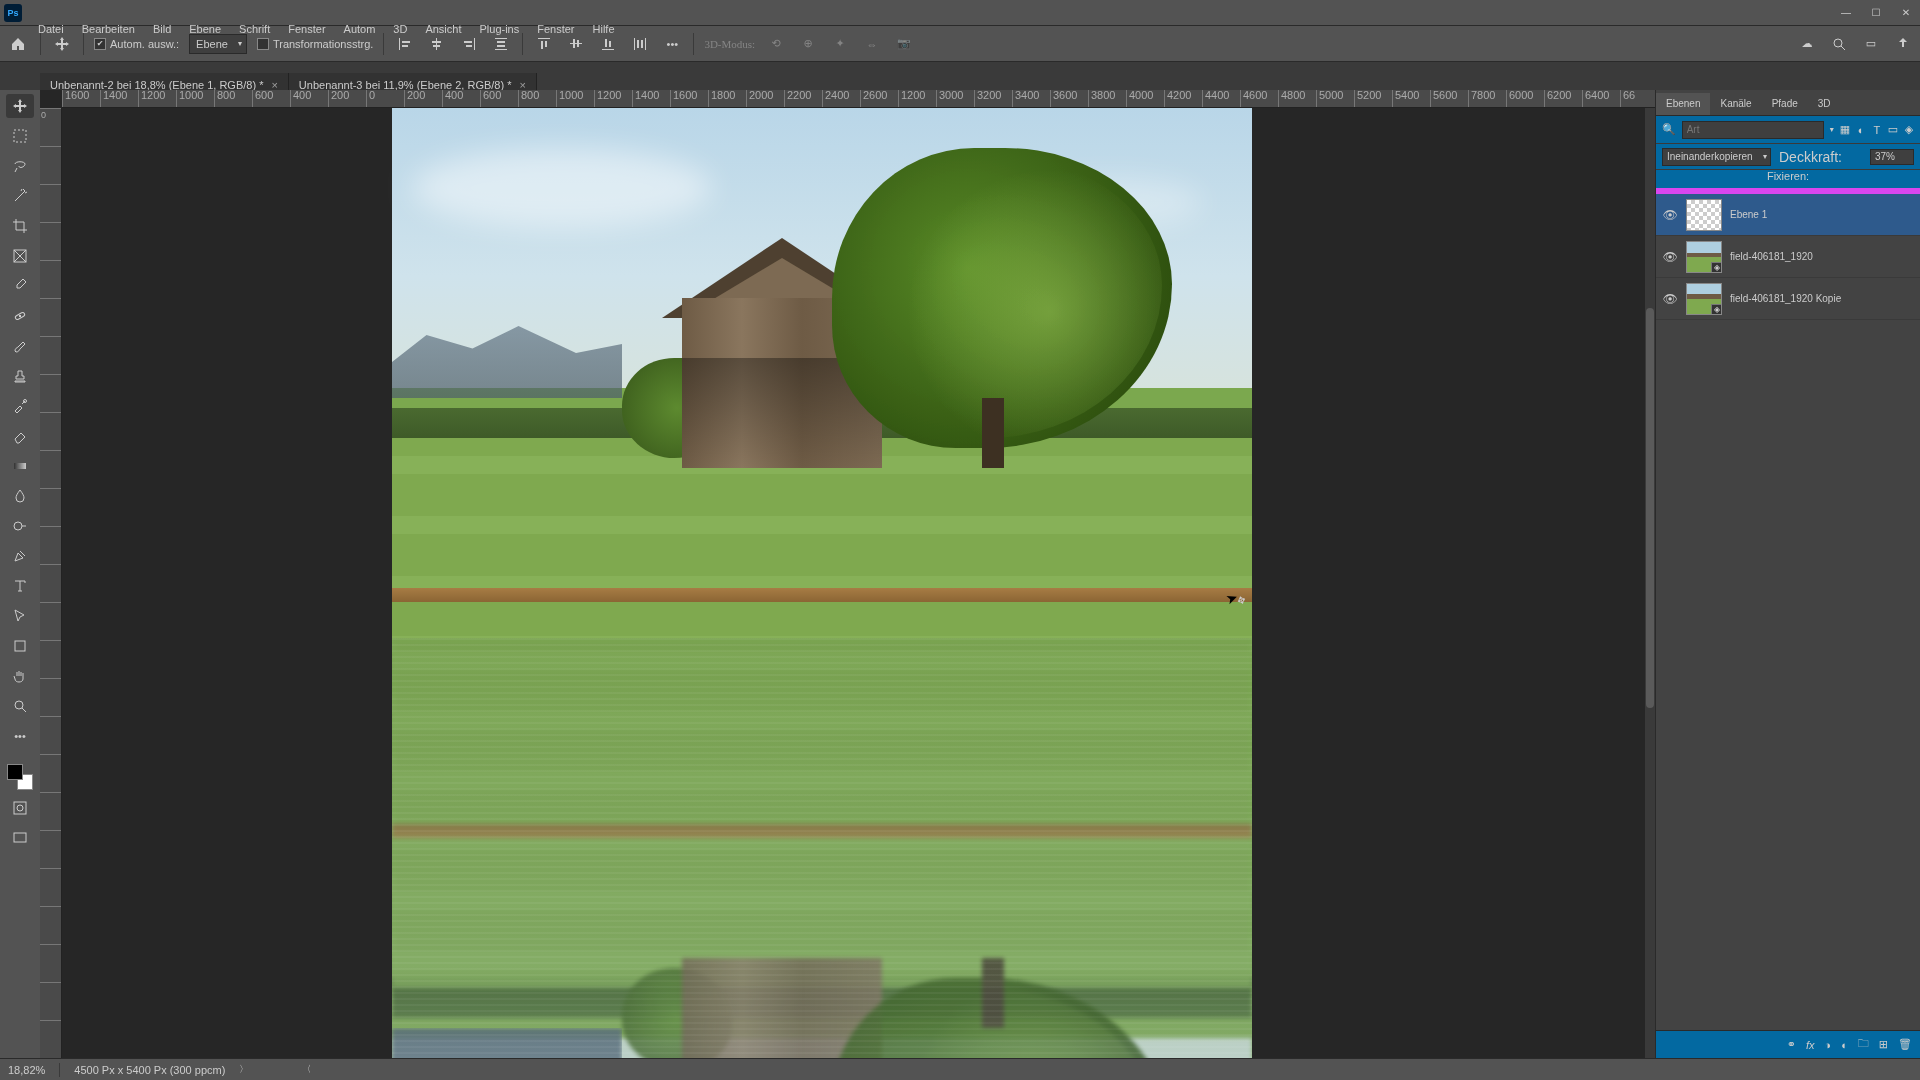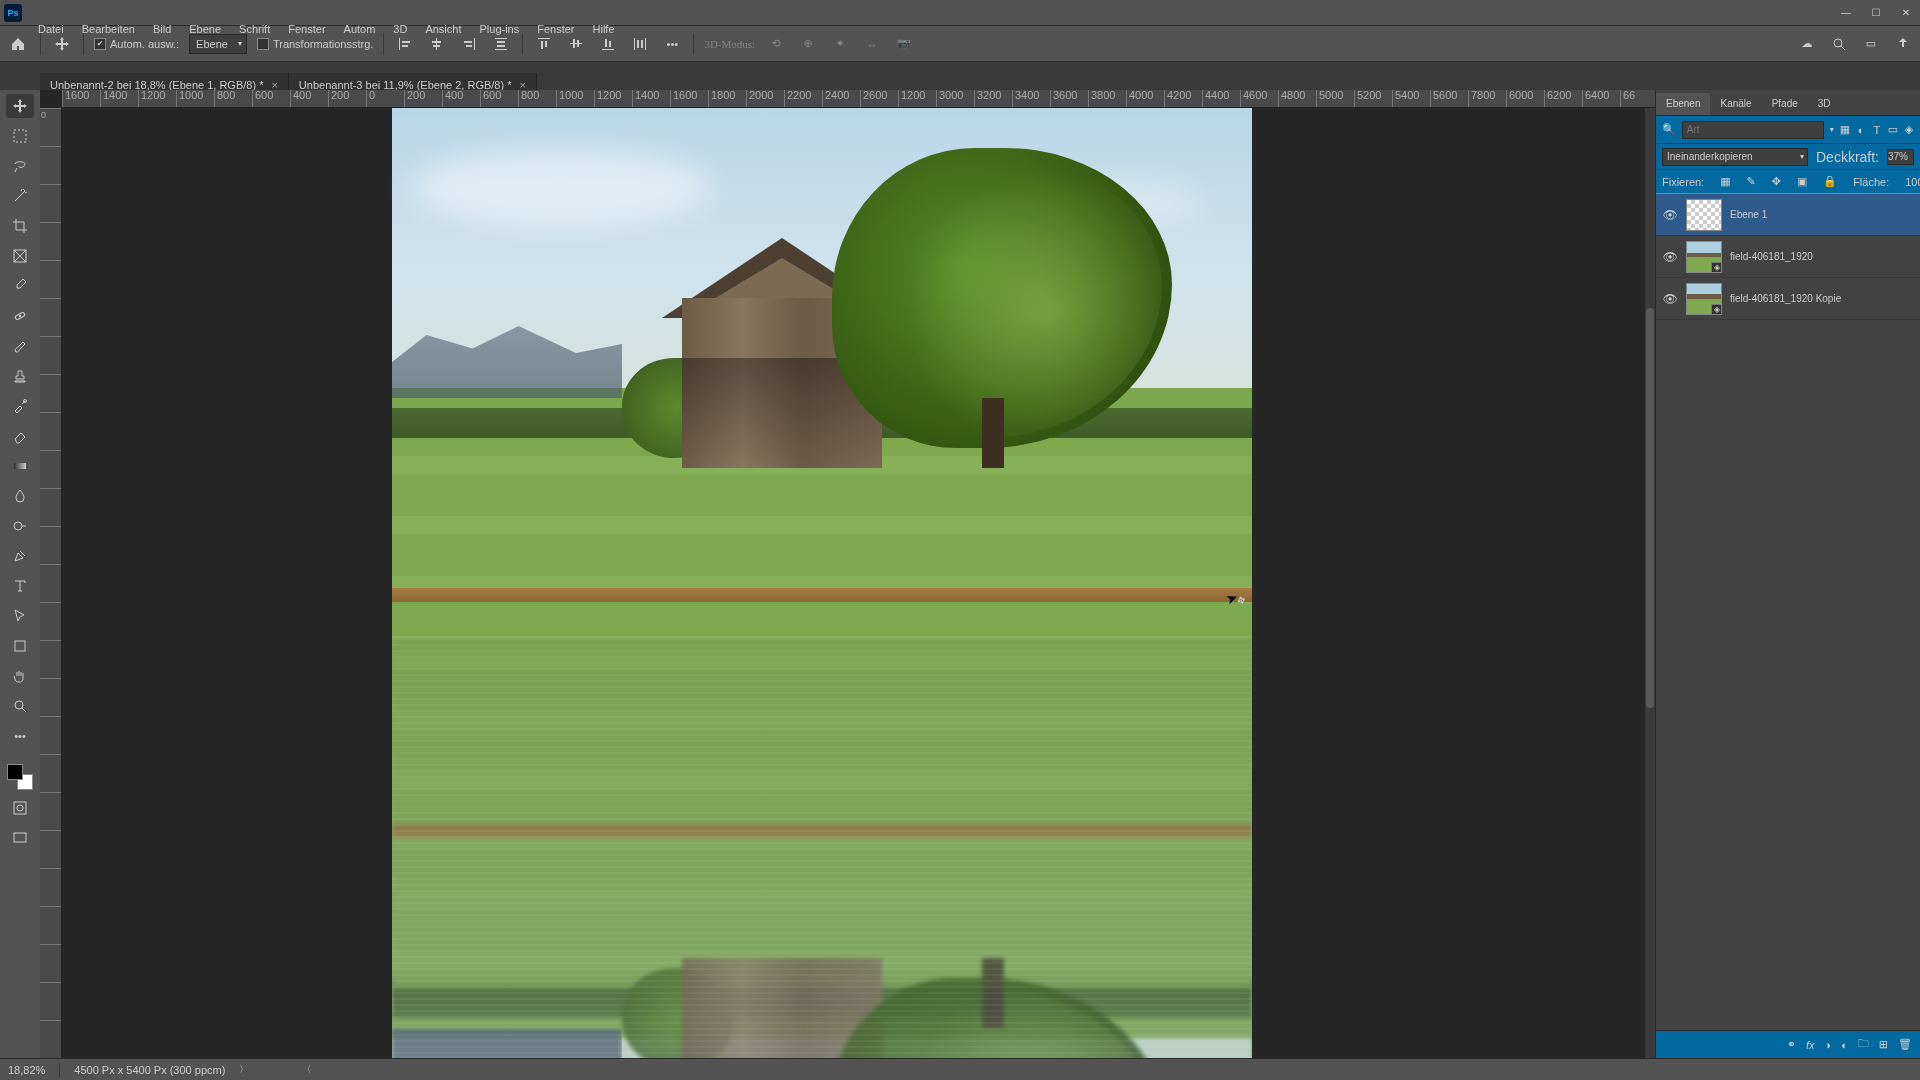--- a/index.html
+++ b/index.html
@@ -88,22 +88,22 @@
 .rp-tabs { height:26px; display:flex; align-items:flex-end; background:#434343; border-bottom:1px solid #2a2a2a; }
 .rp-tabs .tab { padding:0 10px; height:22px; line-height:22px; font-size:10px; }
 .rp-tabs .tab.active { background:#535353; }
 .rp-search { height:28px; display:flex; align-items:center; padding:0 6px; gap:6px; border-bottom:1px solid #3a3a3a; }
 .rp-search input { flex:1; height:18px; background:#3f3f3f; border:1px solid #2a2a2a; color:#ccc; padding:0 4px; font-size:10px; }
 .rp-search .mini { width:18px; height:18px; display:flex; align-items:center; justify-content:center; font-size:11px; }
 .rp-blend { height:26px; display:flex; align-items:center; padding:0 6px; gap:8px; border-bottom:1px solid #3a3a3a; }
 .rp-blend .sel { flex:1; height:18px; background:#3f3f3f; border:1px solid #2a2a2a; padding:0 16px 0 4px; line-height:16px; font-size:10px; position:relative; }
 .rp-blend .sel::after { content:"▾"; position:absolute; right:3px; font-size:8px; }
 .rp-blend .lab { font-size:14px; }
-.rp-blend .val { width:27px; height:16px; background:#3f3f3f; border:1px solid #2a2a2a; font-size:10px; text-align:right; padding-right:18px; line-height:14px; }
-.rp-lock { height:24px; display:flex; align-items:center; padding:0 6px; gap:16px; border-bottom:1px solid #d946ef; font-size:10px; }
+.rp-blend .val { width:44px; height:16px; background:#3f3f3f; border:1px solid #2a2a2a; font-size:10px; text-align:right; padding-right:18px; line-height:14px;margin-left:20px; }
+.rp-lock { height:24px; display:flex; align-items:center; padding:0 6px; gap:16px; border-bottom:6px solid #d946ef; font-size:10px;flex-direction:column; }
 .rp-lock .ic { width:14px; text-align:center; }
 .rp-layers { flex:1; background:#434343; overflow-y:auto; }
 .layer { height:42px; display:flex; align-items:center; gap:8px; padding:0 6px; border-bottom:1px solid #3a3a3a; }
 .layer.active { background:#2e5a8c; }
 .layer .eye { width:16px; text-align:center; font-size:12px; }
 .layer .thumb { width:36px; height:32px; border:1px solid #888; background:#555; display:flex; align-items:center; justify-content:center; overflow:hidden; position:relative; }
 .layer .thumb.trans { background:repeating-conic-gradient(#ccc 0 25%,#fff 0 50%) 0 0/8px 8px; }
 .layer .thumb .mini-img { width:100%; height:100%; background:linear-gradient(#aecfe0 0 35%,#6e5b45 35% 50%,#7fa94f 50% 100%); }
 .layer .thumb .so { position:absolute; right:-2px; bottom:-2px; width:12px; height:12px; background:#333; border:1px solid #777; font-size:8px; text-align:center; line-height:10px; }
 .layer .name { font-size:10px; }

